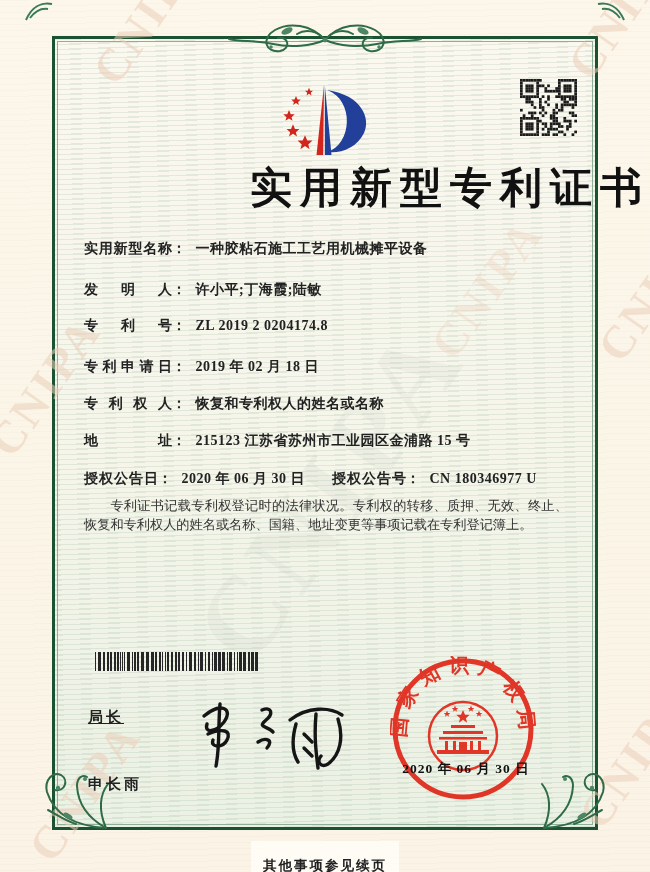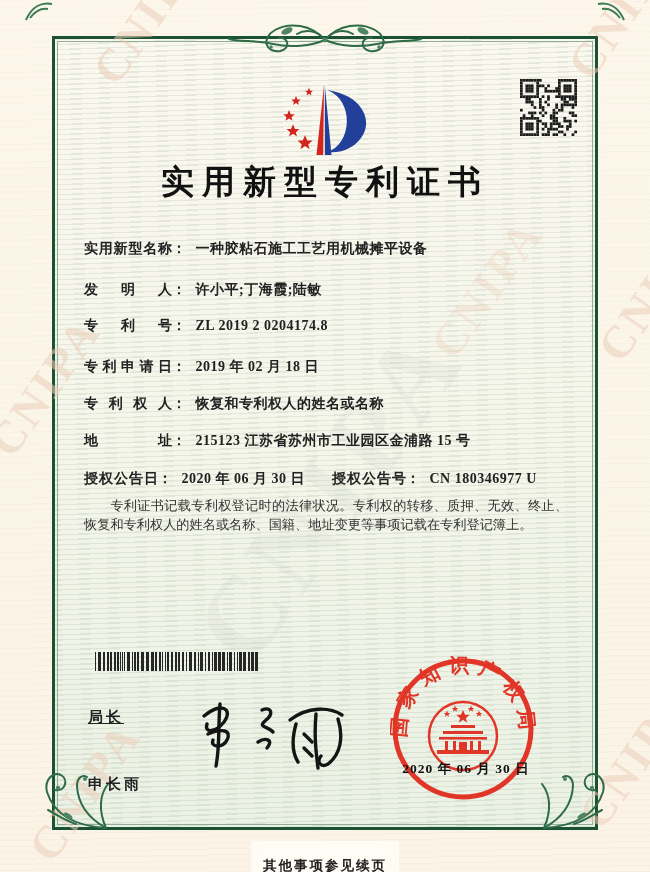--- a/index.html
+++ b/index.html
@@ -15,21 +15,21 @@
   .wm-big{font-size:110px;color:#b9c0b4;opacity:.12;letter-spacing:8px;}
   
   .frame{left:52px;top:36px;width:546px;height:794px;box-sizing:border-box;
          border:3px solid #1b5233;z-index:0;
          background:
            repeating-linear-gradient(178deg, rgba(121,161,131,.17) 0 1.4px, rgba(255,255,255,0) 1.4px 5px),
            linear-gradient(180deg,#fbf8ef 0%,#f5f5ea 55%,#ebf1e4 100%);}
   .frame::after{content:"";position:absolute;inset:2px;border:1.5px solid #8fae97;pointer-events:none;}
   
   .certno{left:84px;top:74px;font-size:14.5px;font-weight:600;letter-spacing:1.5px;z-index:3;}
-  .title{left:0;right:0;top:160px;text-align:center;font-size:33px;font-weight:700;
+  .title{left:0;right:0;top:160px;text-align:right;font-size:42px;font-weight:700;
          letter-spacing:8px;z-index:3;color:#111;}
   
   .field-row{position:absolute;left:84px;width:490px;font-size:14px;font-weight:600;z-index:3;white-space:nowrap;}
   .jchars{display:inline-flex;width:88px;justify-content:space-between;}
   .jchars5{width:74px;}
   .colon{display:inline-block;}
   .fvalue{margin-left:6px;letter-spacing:.5px;}
   .pair2{position:absolute;left:248px;top:0;white-space:nowrap;}
   
   .bodytext{left:84px;top:497px;width:484px;font-size:13.2px;line-height:18.8px;

